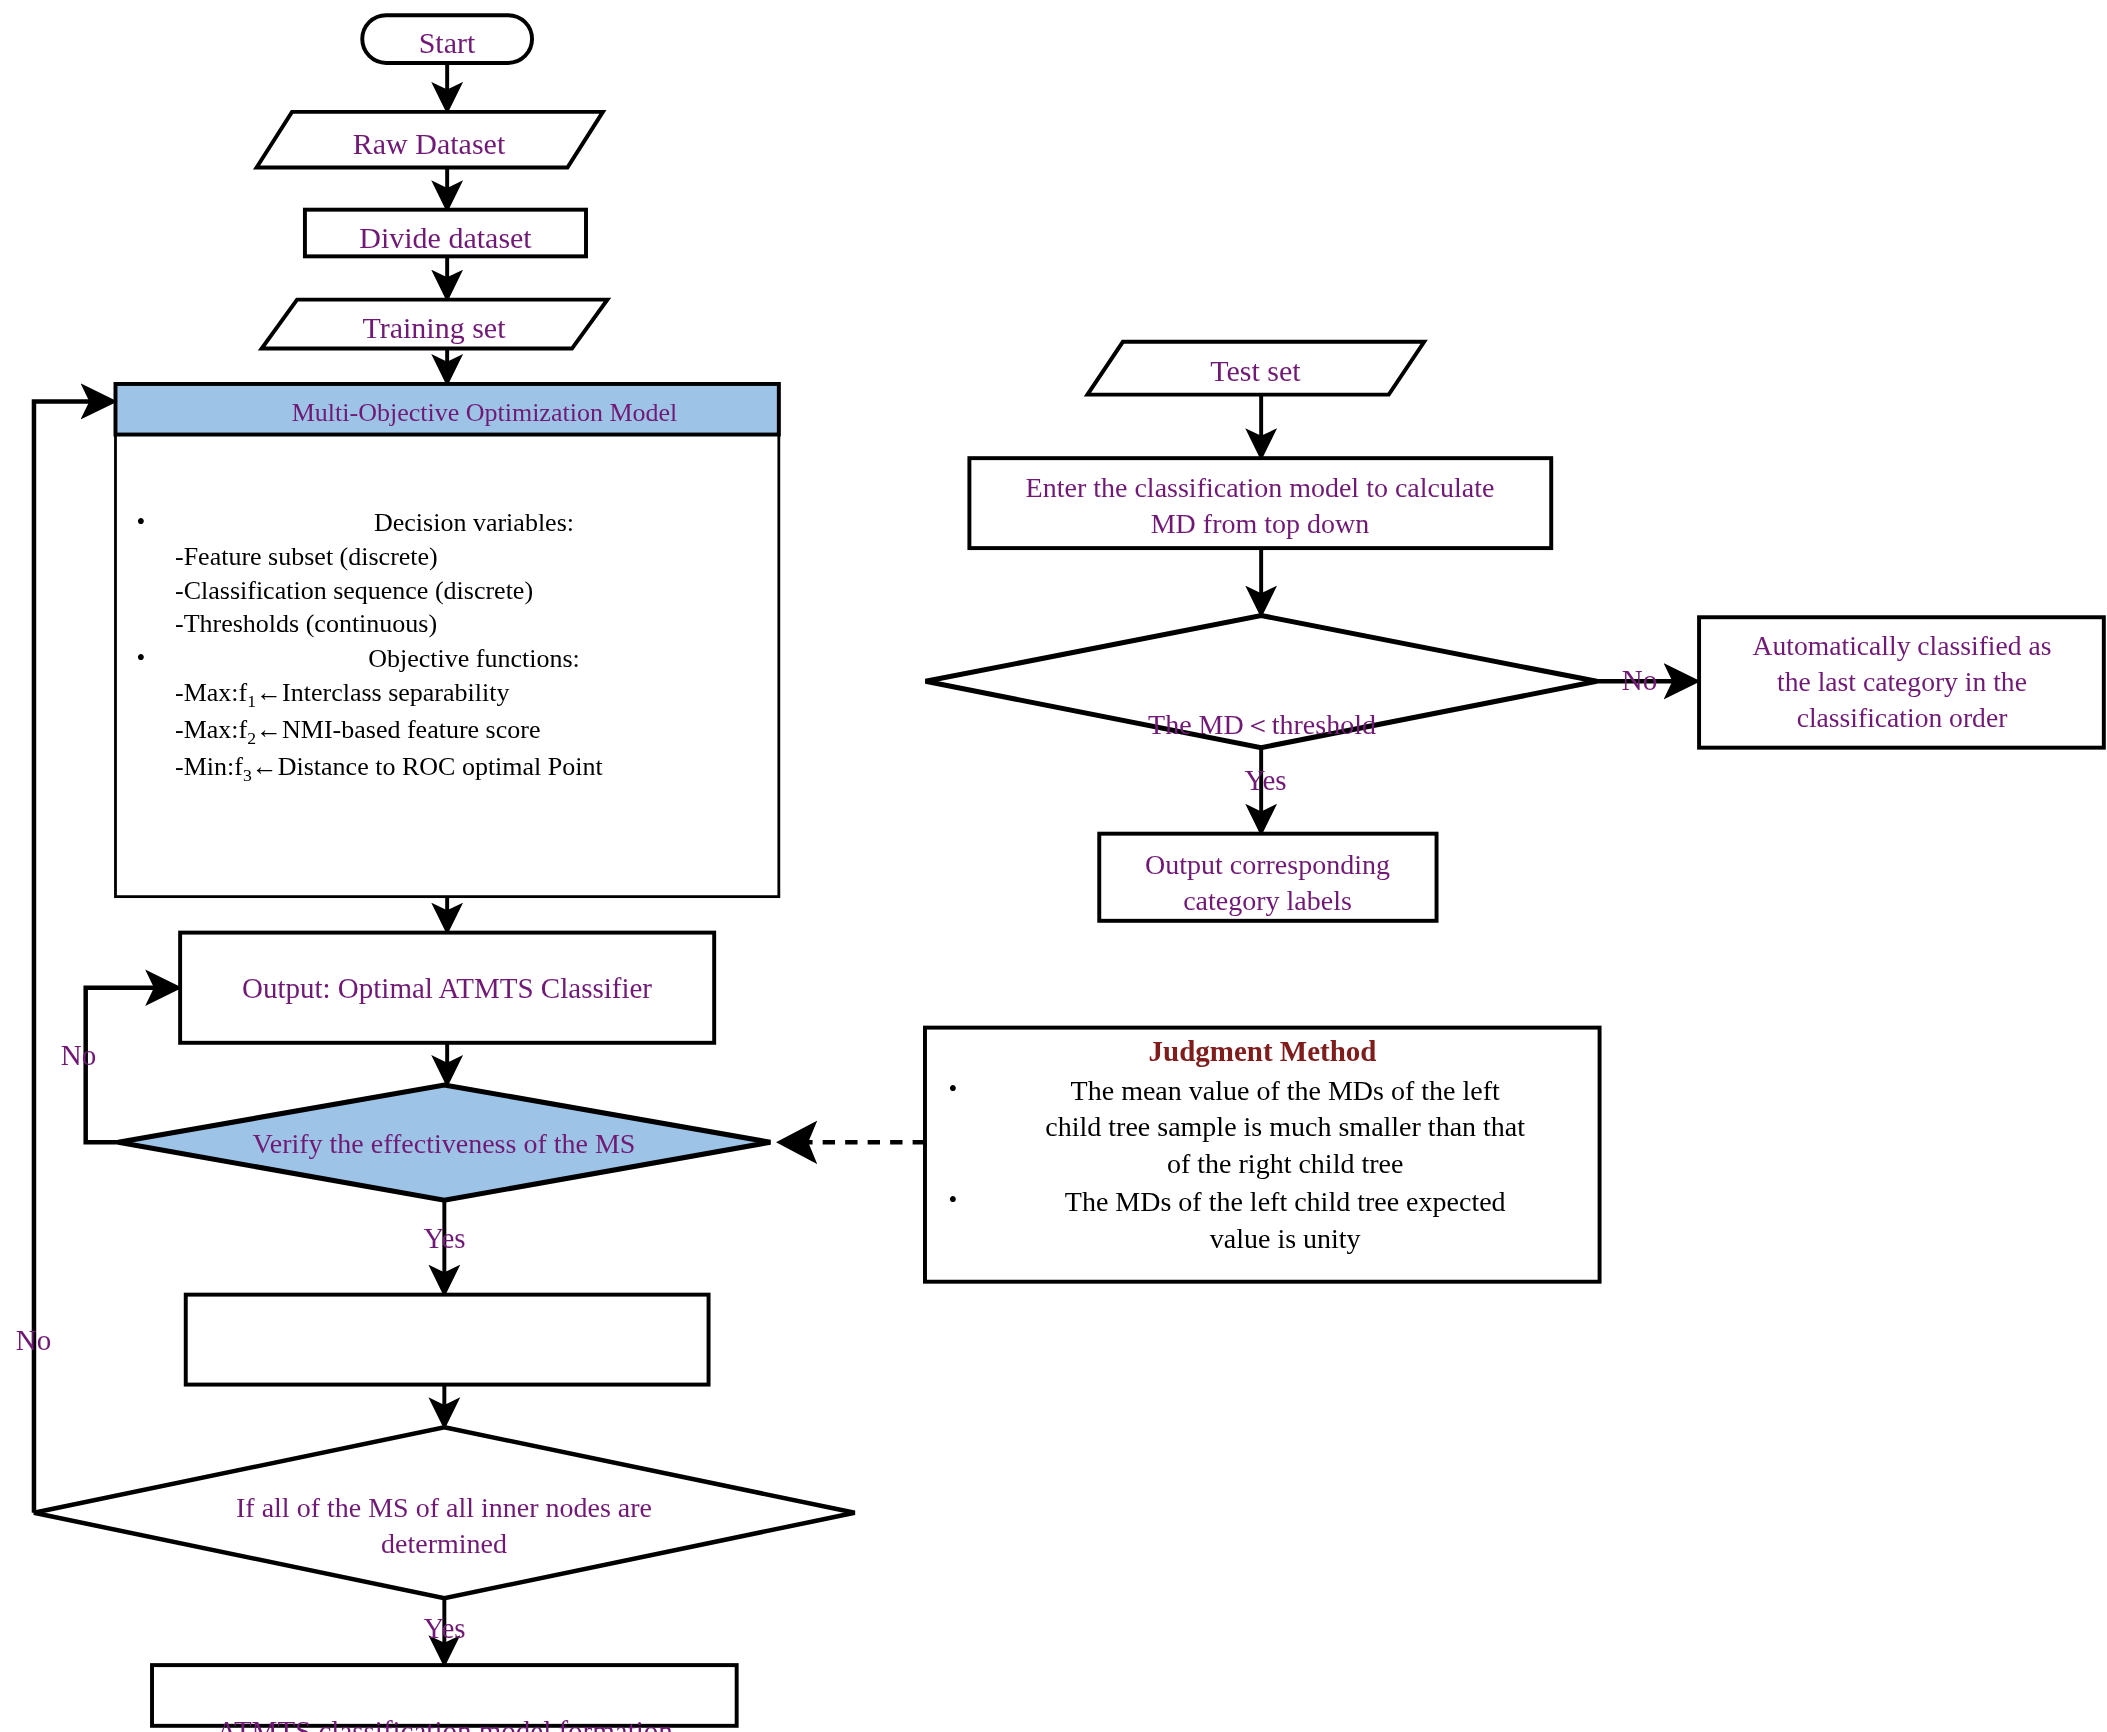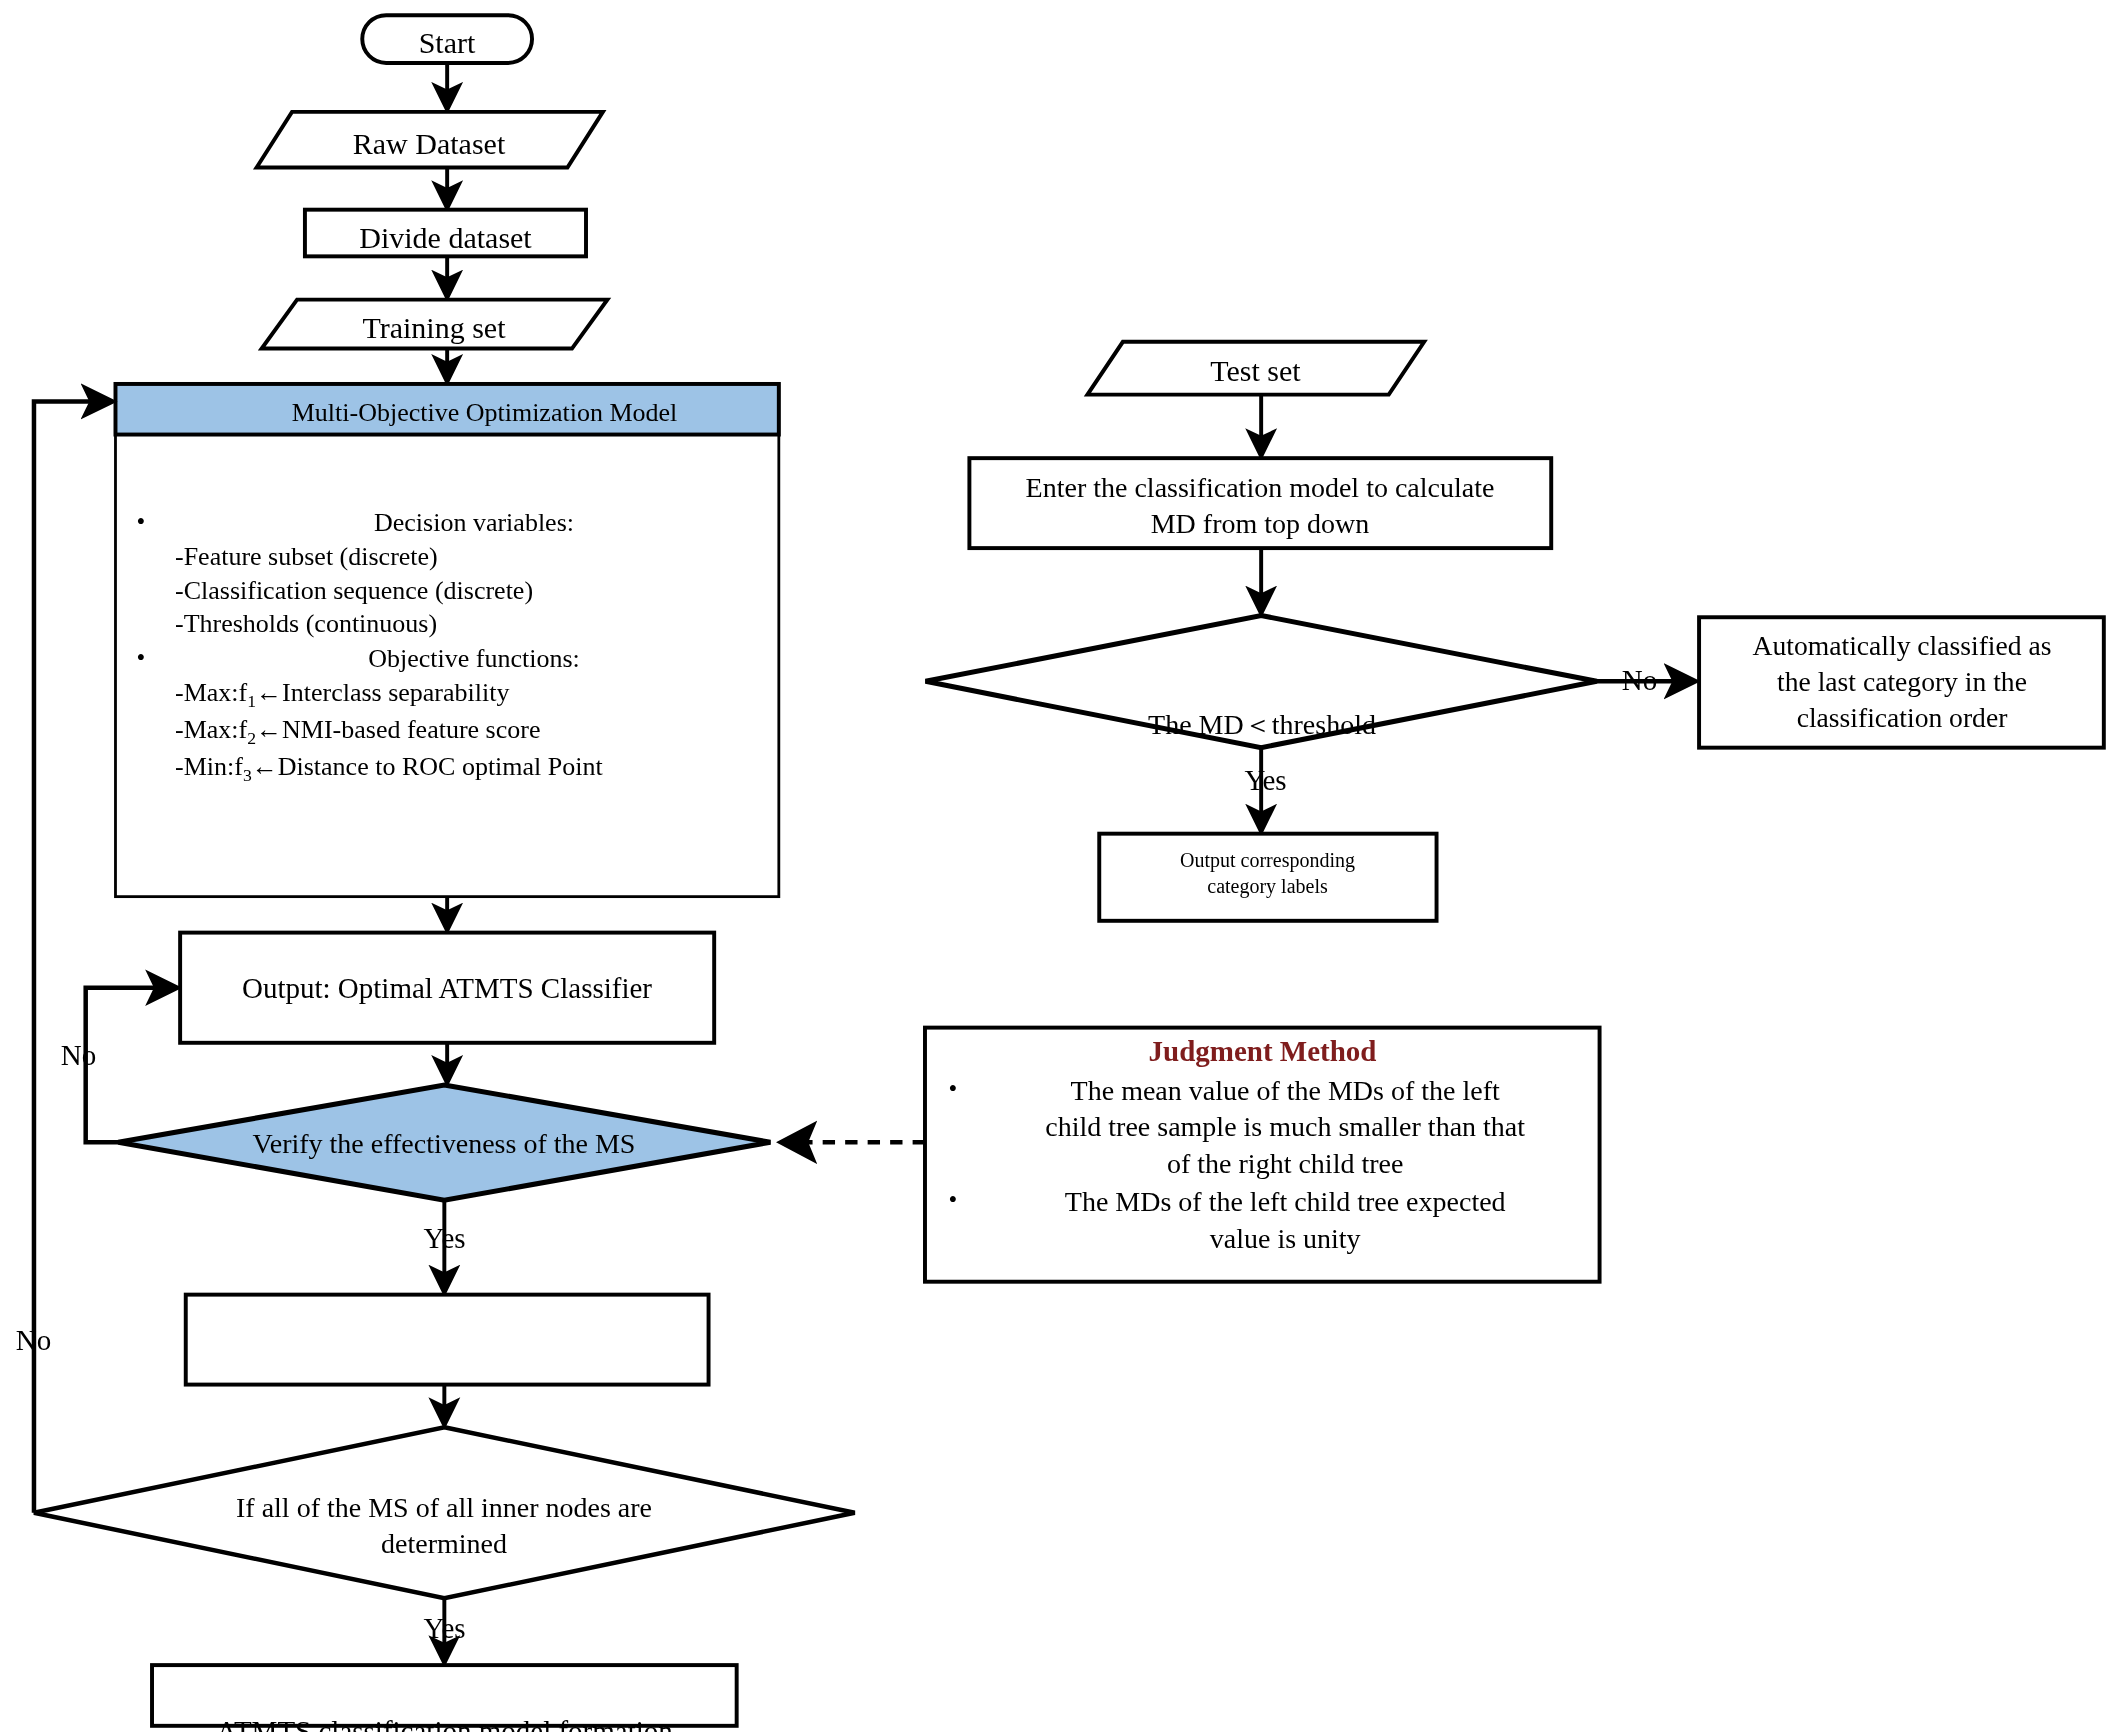--- a/index.html
+++ b/index.html
@@ -18,21 +18,21 @@
   svg.layer {
     position: absolute;
     top: 0; left: 0;
     width: 2108px;
     height: 1732px;
   }
   .shape-fill-white { fill: #ffffff; }
   .shape-fill-blue  { fill: #9DC3E6; }
   .lbl {
     position: absolute;
-    color: #000000;
+    color: #701a75;
     text-align: center;
     line-height: 1.30;
     white-space: pre-line;
     font-family: "Liberation Serif", "DejaVu Serif", serif;
   }
   .jm-title {
     color: #7f1d1d;
     font-weight: bold;
     text-align: center;
   }
@@ -193,21 +193,21 @@
 
   <div class="lbl" style="left:969px; top:470px; width:582px; font-size:28px;">Enter the classification model to calculate
 MD from top down</div>
 
   <div class="lbl" style="left:1012px; top:665px; width:500px; font-size:28px;margin-top:42px;">The MD＜threshold</div>
 
   <div class="lbl" style="left:1705px; top:628px; width:394px; font-size:27.6px;">Automatically classified as
 the last category in the
 classification order</div>
 
-  <div class="lbl" style="left:1099px; top:847px; width:337px; font-size:20px;">Output corresponding
+  <div class="lbl" style="left:1099px; top:847px; width:337px; font-size:28px;">Output corresponding
 category labels</div>
 
   <div class="lbl" style="left:1603px; top:662px; width:73px; font-size:29px;">No</div>
 
   <div class="lbl" style="left:1215px; top:762px; width:101px; font-size:29px;">Yes</div>
 
   <div class="lbl jm-title" style="left:925px; top:1033px; width:675px; font-size:29px;">Judgment Method</div>
 
   <div style="position:absolute; left:940px; top:1073px; width:652px; font-size:28px; line-height:1.30; color:#000;">
     <div class="bullet-row">

